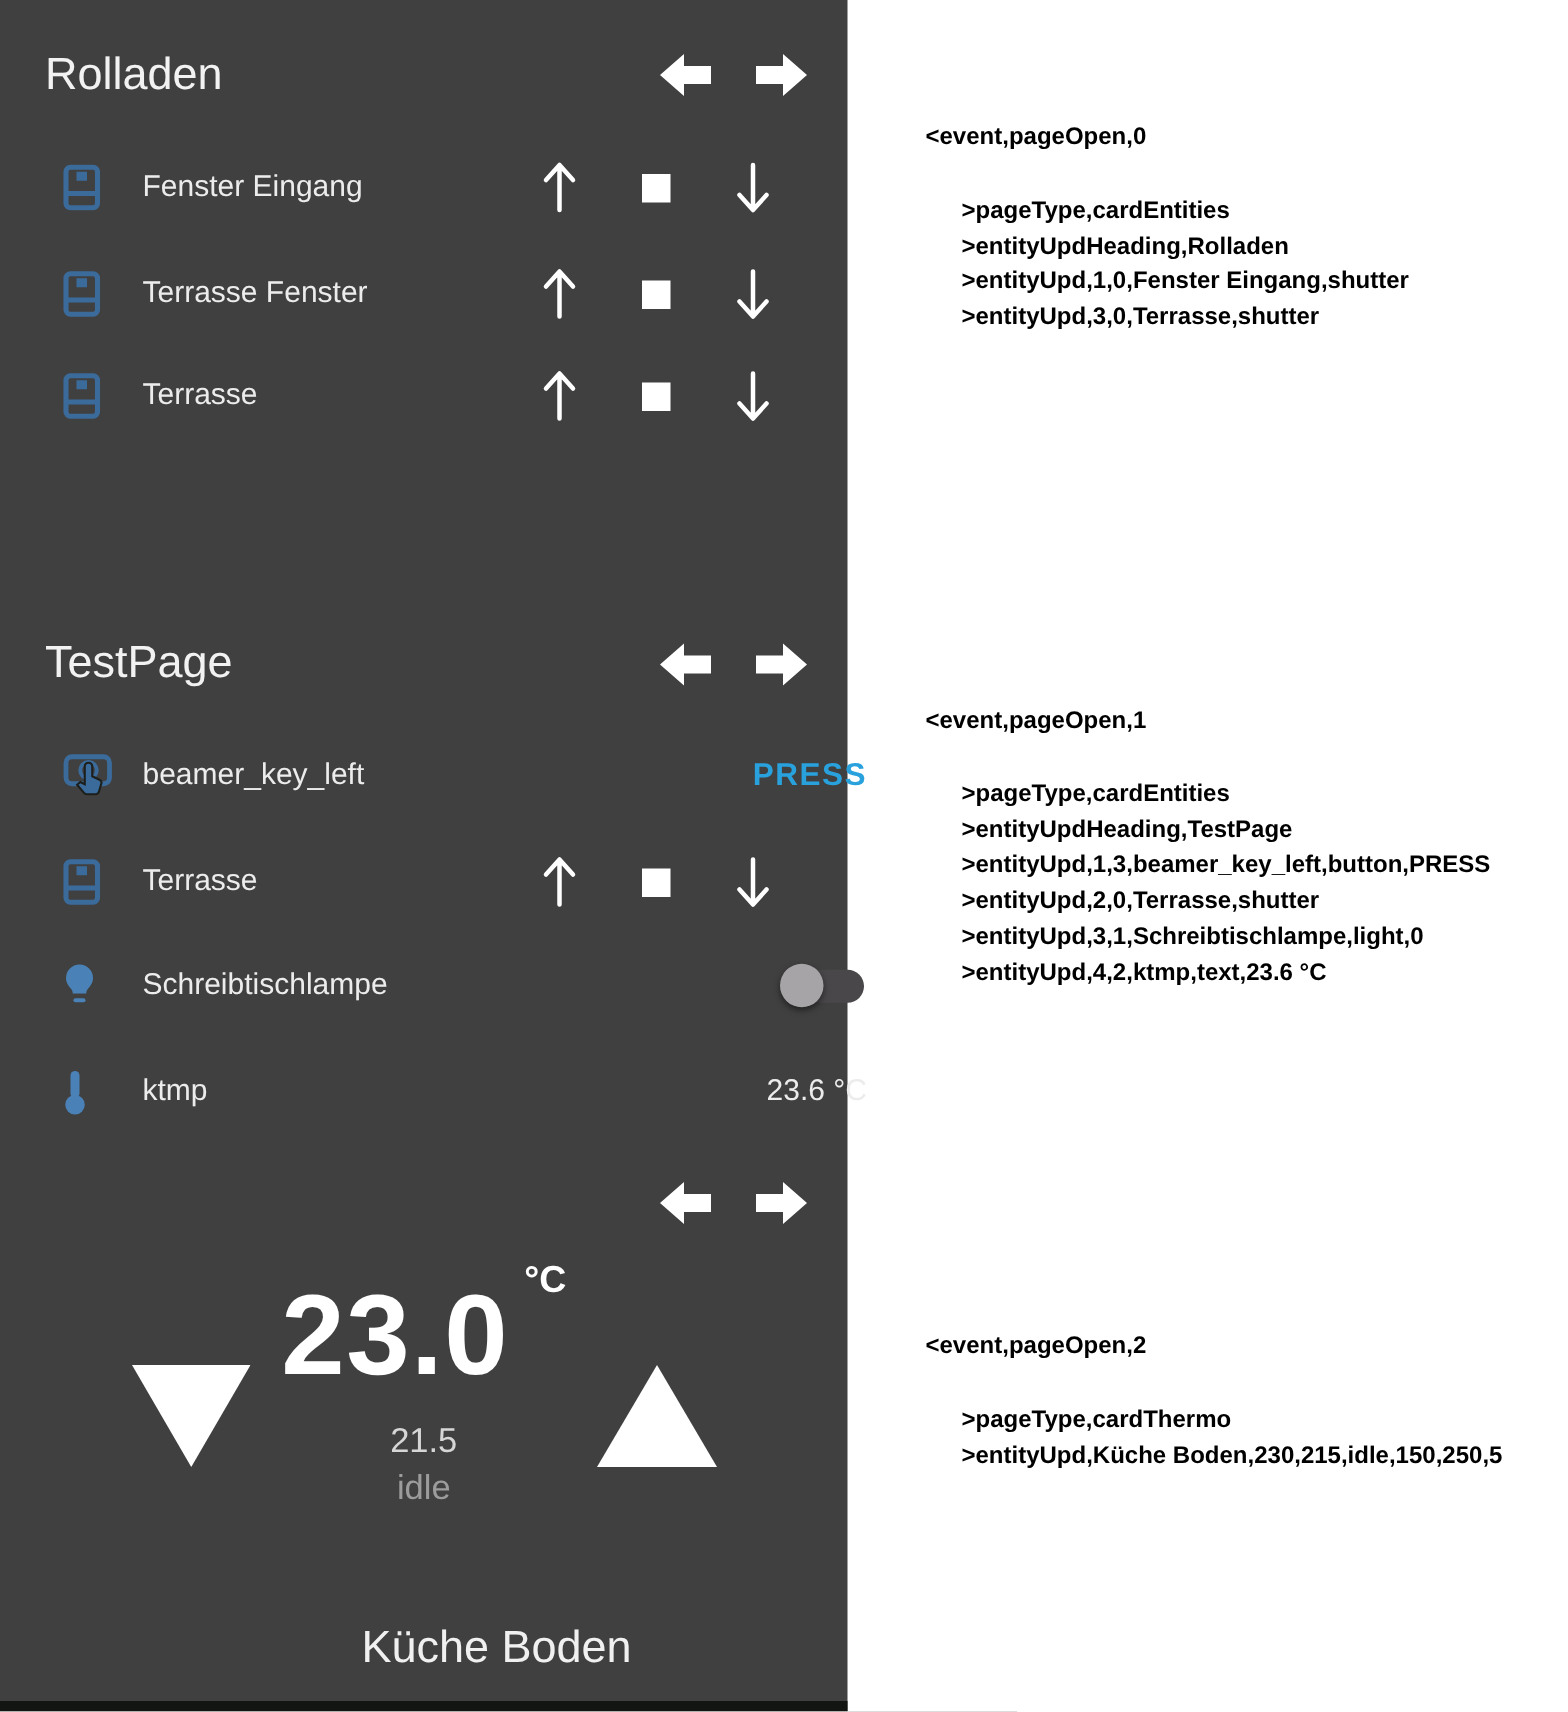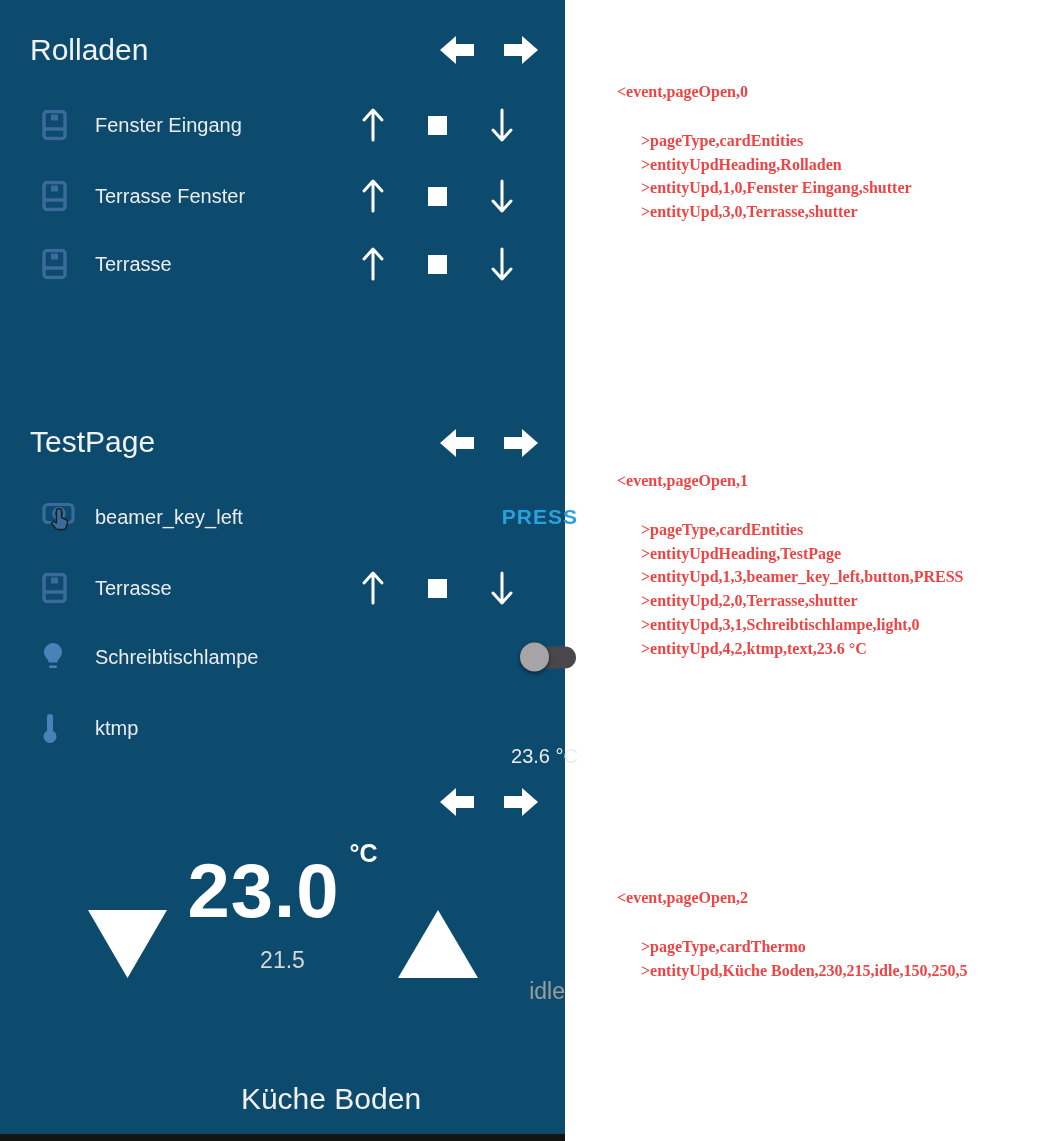--- a/index.html
+++ b/index.html
@@ -1,20 +1,20 @@
 <!DOCTYPE html>
 <html><head>
 <meta charset="utf-8">
 <style>
   * { margin:0; padding:0; box-sizing:border-box; }
   html,body { width:1045px; height:1141px; background:#ffffff; font-family:"Liberation Sans", sans-serif; }
   .stage { position:relative; width:1045px; height:1141px; overflow:hidden; background:#ffffff; }
 
   
-  .panel { position:absolute; left:0; top:0; width:565px; height:1141px; background:#0c4a6e; }
+  .panel { position:absolute; left:0; top:0; width:565px; height:1141px; background:#404040; }
   .panel-footer-strip { position:absolute; left:0; top:1134px; width:565px; height:7px; background:#121511; }
 
   .card-heading { position:absolute; left:30px; font-size:30px; font-weight:400; color:#f2f2f2; }
   .h-card1 { top:33px; }
   .h-card2 { top:425px; }
 
   .nav-btn { position:absolute; width:34px; height:32px; cursor:pointer; }
   .nav-left  { left:440px; }
   .nav-right { left:504px; }
   .nav-row1 { top:34px; }
@@ -30,49 +30,49 @@
                font-size:20px; color:#ececec; white-space:nowrap; }
 
   .shutter-controls { position:absolute; left:360px; top:50%; transform:translateY(-50%);
                       width:155px; display:flex; justify-content:space-between; align-items:center; }
   .ctl-btn { cursor:pointer; line-height:0; }
   .stop-square { width:19px; height:19px; background:#ffffff; }
 
   .press-btn { position:absolute; right:38px; top:50%; transform:translateY(-50%);
                color:#29a1dd; font-size:21px; font-weight:bold; letter-spacing:1px; cursor:pointer; }
   .text-value { position:absolute; right:38px; top:50%; transform:translateY(-50%);
-                color:#ececec; font-size:20px;margin-top:28px; }
+                color:#ececec; font-size:20px; }
 
   .toggle { position:absolute; right:40px; top:50%; transform:translateY(-50%);
             width:56px; height:29px; cursor:pointer; }
   .toggle .track { position:absolute; right:0; top:4px; width:44px; height:22px;
                    border-radius:11px; background:#4a474a; }
   .toggle .knob { position:absolute; left:0; top:0; width:29px; height:29px;
                   border-radius:50%; background:#a7a4a7; box-shadow:0 2px 4px rgba(0,0,0,0.5); }
 
   
   .thermo-temp { position:absolute; left:0; top:833px; width:565px;
                  display:flex; justify-content:center; align-items:flex-start; color:#ffffff; }
   .thermo-temp .big { font-size:76px; font-weight:bold; line-height:1; letter-spacing:1px;margin-top:20px; }
   .thermo-temp .unit { font-size:25px; font-weight:bold; margin-left:10px; margin-top:6px; }
 
   .tri-btn { position:absolute; cursor:pointer; line-height:0; }
   .tri-down { left:88px;  top:910px; }
   .tri-up   { left:398px; top:910px; }
 
   .thermo-target { position:absolute; left:0; top:947px; width:565px; text-align:center;
                    font-size:23px; color:#d6d6d6; }
-  .thermo-state  { position:absolute; left:0; top:978px; width:565px; text-align:right;
+  .thermo-state  { position:absolute; left:0; top:978px; width:565px; text-align:center;
                    font-size:23px; color:#9c9c9c; }
   .thermo-title  { position:absolute; left:0; top:1082px; width:662px; text-align:center;
                    font-size:30px; color:#f0f0f0; }
 
   
-  .log-block { position:absolute; left:617px; color:#ef4444;
-               font-family:Liberation Serif, serif; font-size:16px; font-weight:bold; }
+  .log-block { position:absolute; left:617px; color:#000000;
+               font-family:Liberation Sans, sans-serif; font-size:16px; font-weight:bold; }
   .log-b1 { top:80px; } .log-b2 { top:469px; } .log-b3 { top:886px; }
   .log-event { line-height:24px; margin-bottom:25px; white-space:pre; }
   .log-line  { line-height:23.7px; white-space:pre;margin-left:24px; }
 </style>
 </head>
 <body>
 
 <div class="stage">
 
   <div class="panel">

